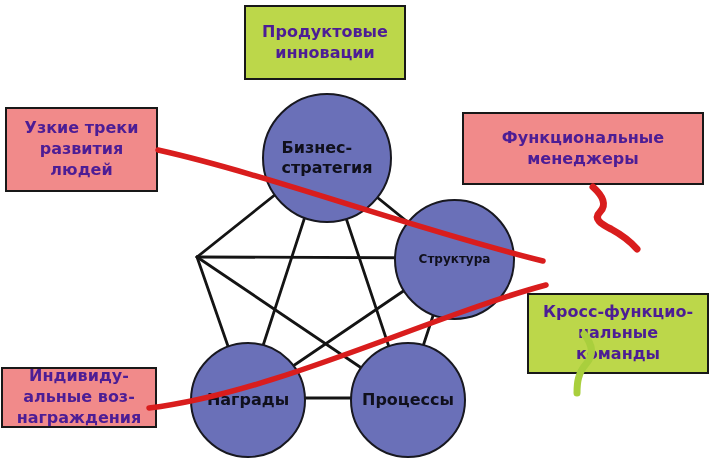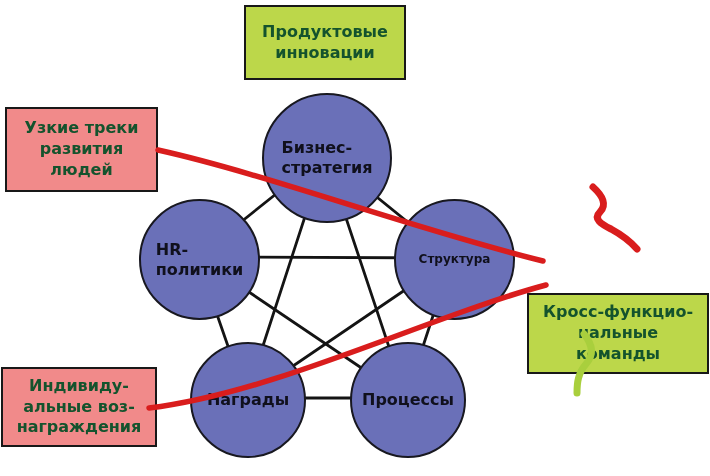--- a/index.html
+++ b/index.html
@@ -13,21 +13,21 @@
   .node{
     position:absolute;border-radius:50%;
     background:#6a70b8;border:2px solid #181820;
     display:flex;align-items:center;justify-content:center;
     font-weight:bold;color:#10101c;
     white-space:pre-line;z-index:2;line-height:1.25;
   }
   .box{
     position:absolute;border:2px solid #181818;
     display:flex;align-items:center;justify-content:center;
-    text-align:center;font-weight:bold;color:#14532d;
+    text-align:center;font-weight:bold;color:#4c1d95;
     white-space:pre-line;z-index:3;font-size:16px;line-height:1.3;
     padding:2px 6px;box-sizing:border-box;
   }
   .box.green{background:#bcd74a;}
   .box.pink{background:#f18a8a;}
 </style>
 </head>
 <body>
 
 <div class="canvas">
@@ -43,42 +43,42 @@
       <line x1="197" y1="257" x2="406" y2="398"></line>
       <line x1="452" y1="258" x2="246" y2="398"></line>
       <line x1="452" y1="258" x2="406" y2="398"></line>
       <line x1="246" y1="398" x2="406" y2="398"></line>
     </g>
   </svg>
 
   <div class="node" style="left:262px;top:93px;width:126px;height:126px;font-size:16px;">Бизнес-
 стратегия</div>
 
-  <div class="node" style="left:139px;top:199px;width:117px;height:117px;font-size:16px;">HR-
-политики</div>
 
   <div class="node" style="left:394px;top:199px;width:117px;height:117px;font-size:12px;">Структура</div>
 
   <div class="node" style="left:190px;top:342px;width:112px;height:112px;font-size:16px;">Награды</div>
 
   <div class="node" style="left:350px;top:342px;width:112px;height:112px;font-size:16px;">Процессы</div>
 
   <div class="box green" style="left:244px;top:5px;width:162px;height:75px;">Продуктовые
 инновации</div>
 
   <div class="box pink" style="left:5px;top:107px;width:153px;height:85px;">Узкие треки
 развития
 людей</div>
 
+  <div class="box pink" style="left:462px;top:112px;width:242px;height:73px;">Функциональные
+менеджеры</div>
 
   <div class="box green" style="left:527px;top:252px;width:182px;height:81px;margin-top:41px;">Кросс-функцио-
 нальные
 команды</div>
 
-  <div class="box pink" style="left:1px;top:367px;width:156px;height:80px;">Индивиду-
+  <div class="box pink" style="left:1px;top:367px;width:156px;height:61px;">Индивиду-
 альные воз-
 награждения</div>
 
 
   <svg class="layer" id="overlay-layer" viewBox="0 0 710 476" xmlns="http://www.w3.org/2000/svg">
     <path d="M158,150 C270,175 410,228 543,261" stroke="#d91d1d" stroke-width="5.5" fill="none" stroke-linecap="round"></path>
     <path d="M149,408 C275,393 430,316 546,285" stroke="#d91d1d" stroke-width="5.5" fill="none" stroke-linecap="round"></path>
     <path d="M593,187 C603,196 607,205 600,212 C593,219 601,224 611,229 C622,235 630,241 637,249" stroke="#d91d1d" stroke-width="7" fill="none" stroke-linecap="round"></path>
     <path d="M584,334 C593,345 594,355 586,364 C578,373 577,383 577,393" stroke="#a9cf3d" stroke-width="7" fill="none" stroke-linecap="round"></path>
   </svg>

